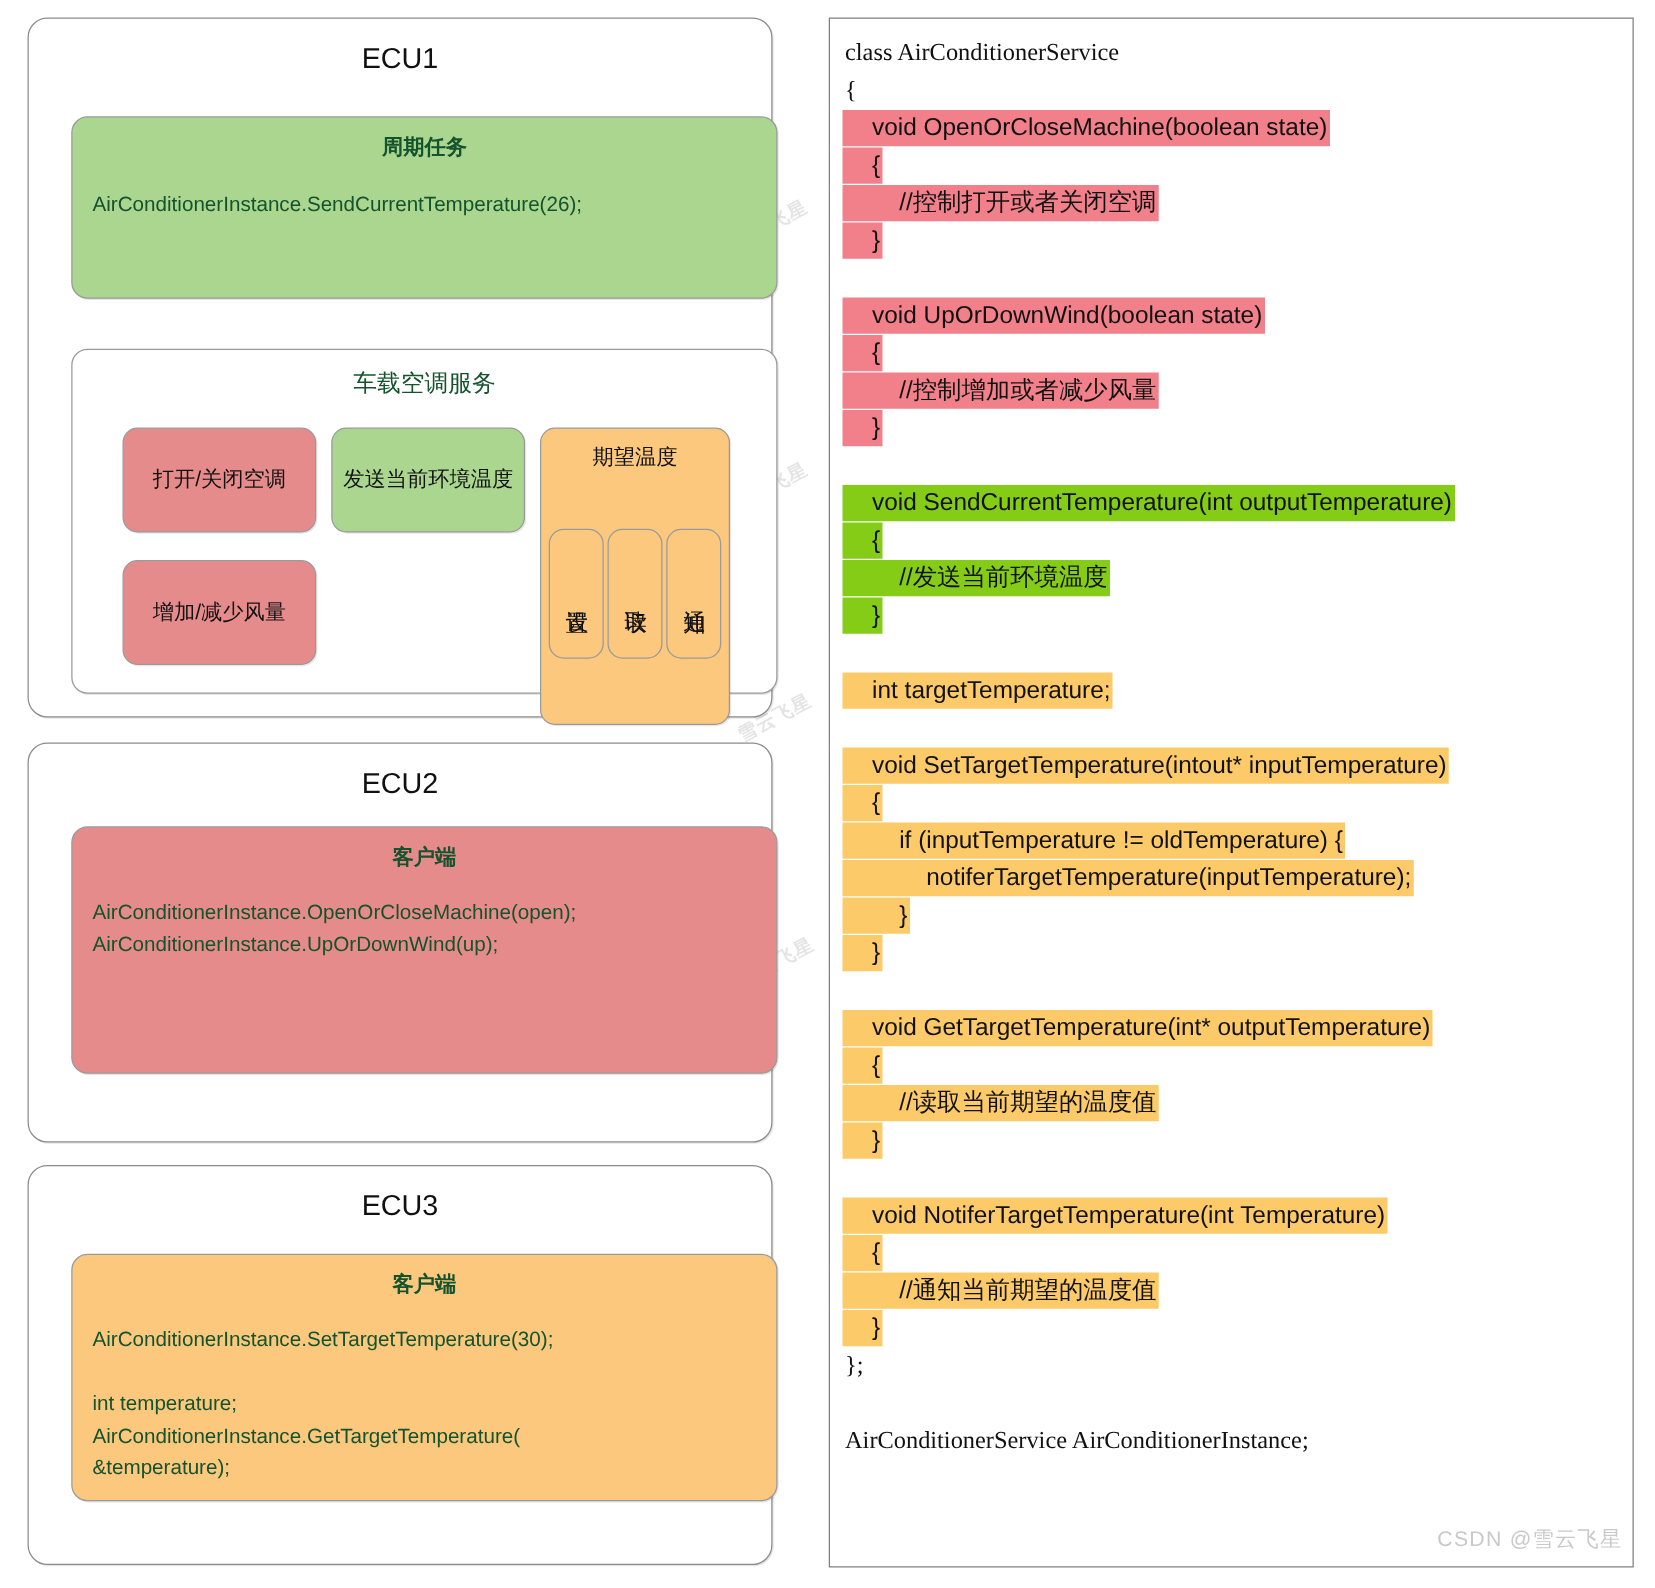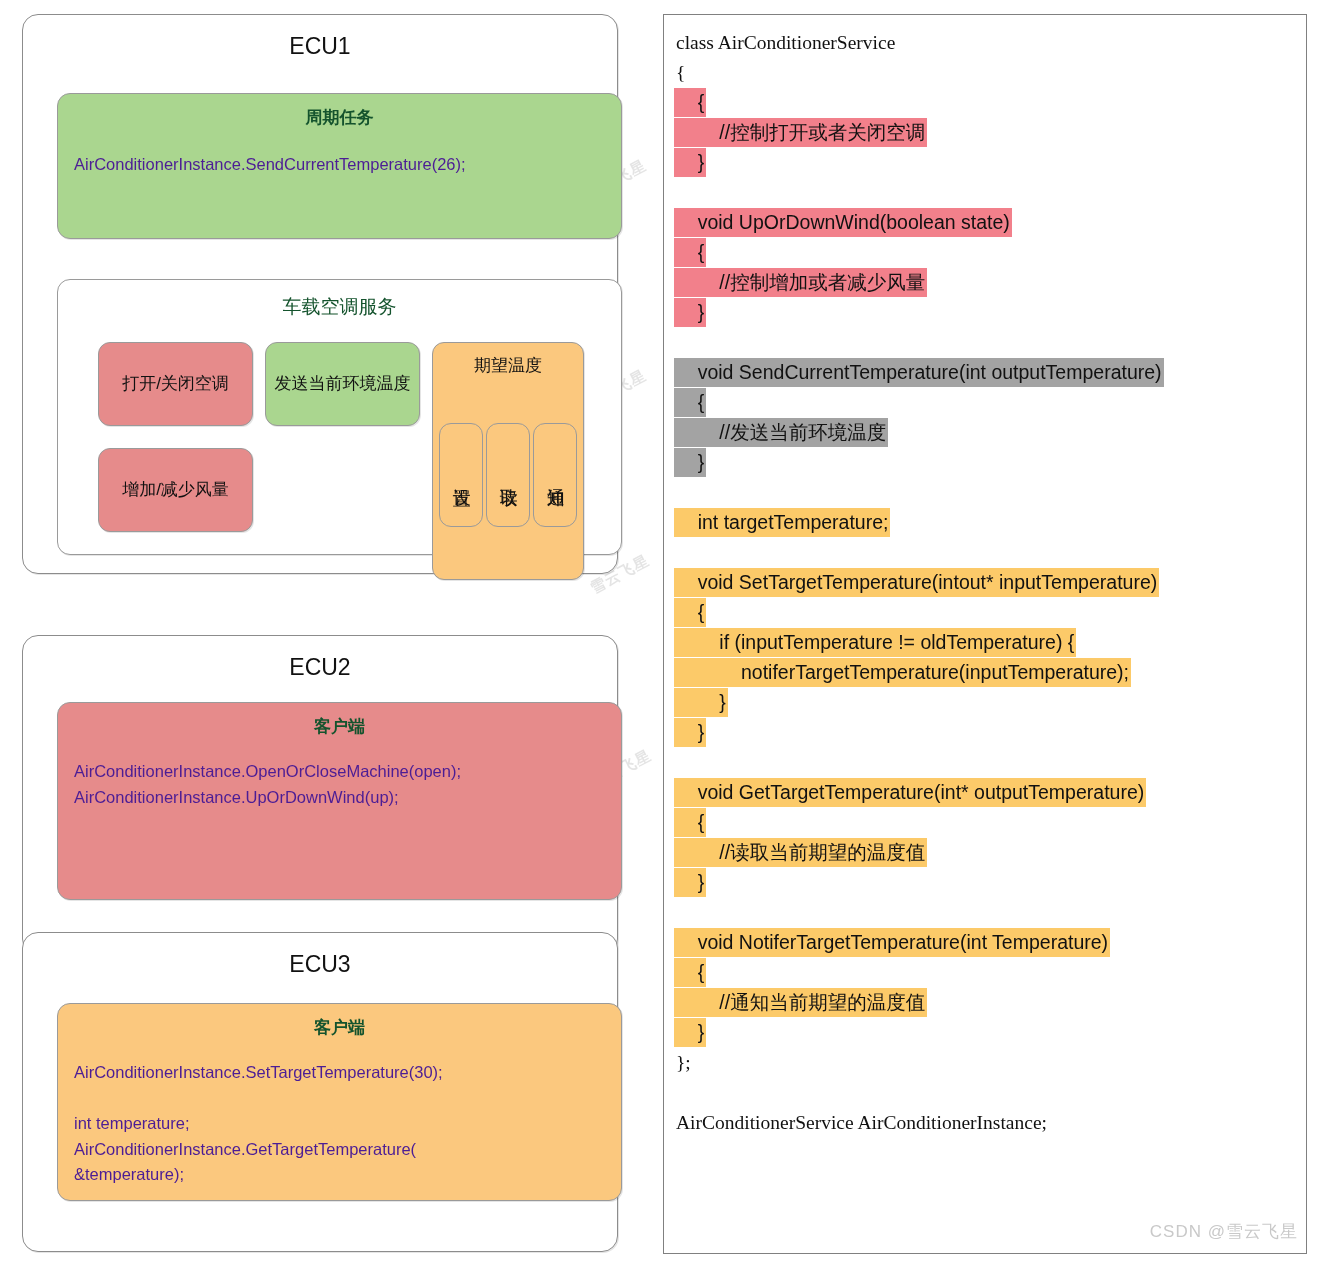--- a/index.html
+++ b/index.html
@@ -31,21 +31,21 @@
   .inner{
     position:absolute;box-sizing:border-box;border-radius:13px;
     border:1.4px solid #9a9a9a;box-shadow:1px 1px 0 rgba(0,0,0,.10);
   }
   .inner-title{
     position:absolute;left:0;right:0;top:12px;text-align:center;
     font-size:17px;font-weight:bold;color:#14532d;
   }
   .inner-body{
     position:absolute;left:16px;right:12px;font-size:16.5px;
-    line-height:1.55;color:#4c1d95;white-space:pre-line;
+    line-height:1.55;color:#14532d;white-space:pre-line;
   }
 
   .fill-green{background:#aad68f;}
   .fill-red{background:#e68b8b;}
   .fill-orange{background:#fbc87e;}
   .fill-white{background:#ffffff;}
 
   
   .sv{
     position:absolute;box-sizing:border-box;border-radius:12px;
@@ -72,21 +72,21 @@
     border:1.4px solid #808080;background:#ffffff;box-sizing:border-box;
     overflow:hidden;
   }
   .code-list{position:absolute;left:10px;top:18px;right:0;}
   .cl{
     font-size:19.5px;line-height:1.0;height:30px;white-space:pre;
     display:block;color:#111;
   }
   .cl span.hl{padding:3px 2px 4px 2px;}
   .hl-red{background:#f2808b;}
-  .hl-green{background:#a3a3a3;}
+  .hl-green{background:#84cc16;}
   .hl-orange{background:#fcca69;}
   .hl-none{background:transparent;font-family:Liberation Serif, serif;}
 
   
   .csdn{
     position:absolute;right:8px;bottom:10px;color:#c9c9c9;
     font-size:17px;letter-spacing:1px;white-space:nowrap;
   }
 </style>
 </head>
@@ -148,21 +148,21 @@
         <div class="sv-vert" style="left:53px;top:80px;width:44px;height:104px;">
           <span>读取</span>
         </div>
         <div class="sv-vert" style="left:100px;top:80px;width:44px;height:104px;">
           <span>通知</span>
         </div>
       </div>
     </div>
   </div>
 
-  <div class="ecu" style="left:22px;top:594px;width:596px;height:320px;margin-top:41px;">
+  <div class="ecu" style="left:22px;top:594px;width:596px;height:320px;">
     <div class="ecu-title">ECU2</div>
     <div class="inner fill-red" style="left:34px;top:66px;width:565px;height:198px;">
       <div class="inner-title">客户端</div>
       <div class="inner-body" style="top:56px;">AirConditionerInstance.OpenOrCloseMachine(open);
 AirConditionerInstance.UpOrDownWind(up);</div>
     </div>
   </div>
 
   <div class="ecu" style="left:22px;top:932px;width:596px;height:320px;">
     <div class="ecu-title">ECU3</div>
@@ -173,20 +173,21 @@
 int temperature;
 AirConditionerInstance.GetTargetTemperature(
 &amp;temperature);</div>
     </div>
   </div>
 
   <div class="code-panel">
     <div class="code-list" id="code-list">
         <div class="cl"><span class="hl hl-none">class AirConditionerService</span></div>
         <div class="cl"><span class="hl hl-none">{</span></div>
+        <div class="cl"><span class="hl hl-red">    void OpenOrCloseMachine(boolean state)</span></div>
         <div class="cl"><span class="hl hl-red">    {</span></div>
         <div class="cl"><span class="hl hl-red">        //控制打开或者关闭空调</span></div>
         <div class="cl"><span class="hl hl-red">    }</span></div>
         <div class="cl">&nbsp;</div>
         <div class="cl"><span class="hl hl-red">    void UpOrDownWind(boolean state)</span></div>
         <div class="cl"><span class="hl hl-red">    {</span></div>
         <div class="cl"><span class="hl hl-red">        //控制增加或者减少风量</span></div>
         <div class="cl"><span class="hl hl-red">    }</span></div>
         <div class="cl">&nbsp;</div>
         <div class="cl"><span class="hl hl-green">    void SendCurrentTemperature(int outputTemperature)</span></div>

